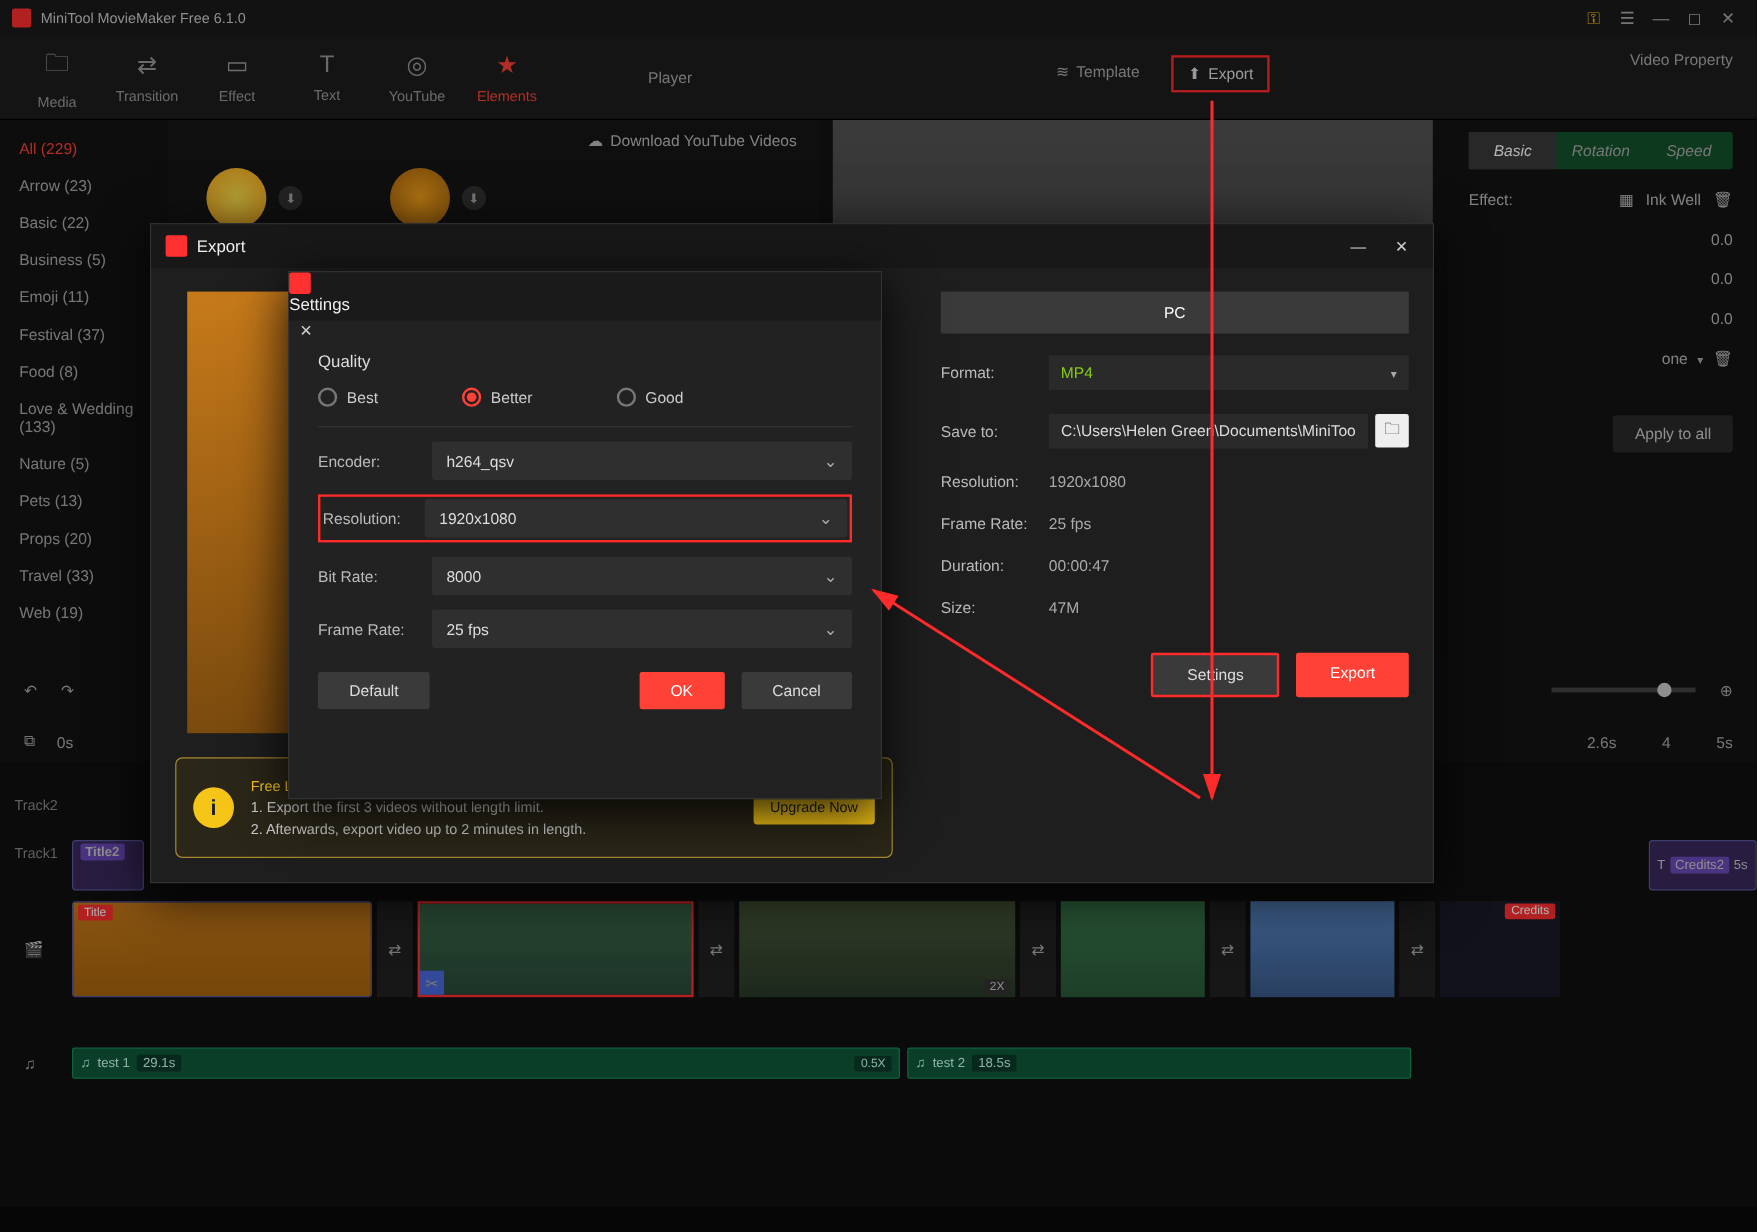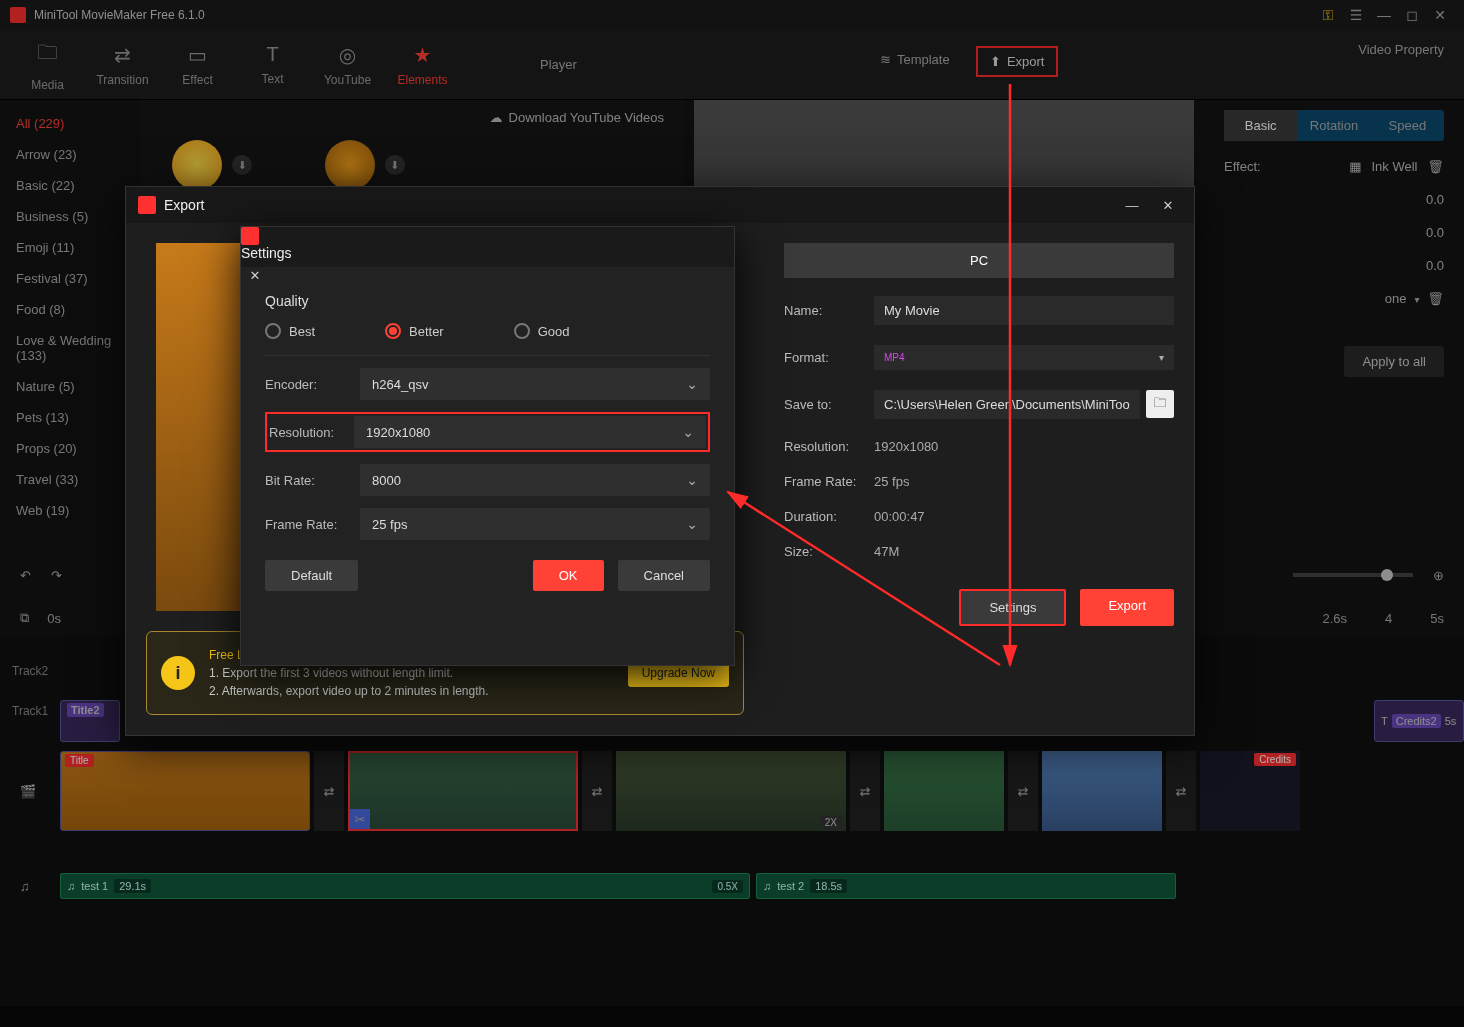--- a/index.html
+++ b/index.html
@@ -22,21 +22,21 @@
 .content { flex: 1; background: #161616; padding: 10px 20px; position: relative; }
 .ytlink { position: absolute; right: 20px; top: 10px; color: #bbb; cursor: pointer; display: flex; align-items: center; gap: 6px; }
 .items { display: flex; gap: 60px; margin-top: 30px; }
 .item { display: flex; flex-direction: column; align-items: center; gap: 8px; color: #aaa; }
 .item .thumb { width: 50px; height: 50px; border-radius: 50%; }
 .dlbtn { width: 20px; height: 20px; border-radius: 10px; background: #333; display: flex; align-items: center; justify-content: center; font-size: 11px; cursor: pointer; }
 .preview { width: 520px; background: #141414; display: flex; flex-direction: column; }
 .exportbtn { border: 2px solid #ff2a2a; padding: 6px 12px; color: #ddd; display: flex; align-items: center; gap: 6px; cursor: pointer; }
 .preview-area { flex: 1; background: #222; margin: 0 10px; }
 .props { width: 260px; background: #141414; padding: 10px 20px; }
-.proptabs { display: flex; background: #0c4a6e; border-radius: 3px; }
+.proptabs { display: flex; background: #14532d; border-radius: 3px; font-style: italic; }
 .proptab { flex: 1; text-align: center; padding: 8px 0; cursor: pointer; color: #aaa; }
 .proptab.active { background: #3a3a3a; color: #fff; }
 .proprow { display: flex; justify-content: space-between; align-items: center; margin-top: 18px; color: #bbb; }
 .applyall { margin-top: 40px; padding: 8px 18px; background: #2a2a2a; border-radius: 3px; color: #ccc; cursor: pointer; display: inline-block; float: right; }
 .timeline-ctrl { height: 50px; background: #141414; display: flex; align-items: center; padding: 0 20px; gap: 20px; }
 .timeline { background: #101010; height: 370px; padding: 10px 0; position: relative; }
 .tl-row { height: 50px; display: flex; align-items: center; padding-left: 60px; }
 .tl-tracklabel { position: absolute; left: 12px; color: #888; font-size: 12px; }
 .tl-clip { height: 42px; background: #2a2a4e; border: 1px solid #5a5a9e; border-radius: 3px; padding: 3px 6px; font-size: 11px; color: #ccc; }
 .tl-clip.title { background: #3a2a5e; font-weight: bold; }
@@ -57,21 +57,21 @@
 .promo .text { flex: 1; color: #ccc; line-height: 1.5; font-size: 12px; }
 .promo .upg { background: #f5c518; color: #222; padding: 7px 14px; border-radius: 3px; cursor: pointer; font-size: 12px; }
 .export-right { width: 430px; padding: 20px; }
 .pcdev { display: flex; margin-bottom: 18px; }
 .pcdev-tab { flex: 1; text-align: center; padding: 10px 0; background: #2a2a2a; cursor: pointer; color: #ccc; }
 .pcdev-tab.active { background: #3a3a3a; color: #fff; text-align: center; }
 .erow { display: flex; align-items: center; margin-bottom: 20px; }
 .erow .lbl { width: 90px; color: #bbb; }
 .erow .val { flex: 1; }
 .einput { width: 100%; background: #2a2a2a; border: none; color: #ddd; padding: 7px 10px; font-size: 13px; }
-.eselect { width: 100%; background: #2a2a2a; border: none; color: #d946ef; padding: 7px 10px; font-size: 10px; display: flex; justify-content: space-between; align-items: center; cursor: pointer; gap: 17px; }
+.eselect { width: 100%; background: #2a2a2a; border: none; color: #84cc16; padding: 7px 10px; font-size: 13px; display: flex; justify-content: space-between; align-items: center; cursor: pointer; gap: 17px; }
 .ebtnrow { display: flex; justify-content: flex-end; gap: 14px; margin-top: 30px; }
 .ebtn { padding: 9px 28px; border-radius: 2px; cursor: pointer; font-size: 13px; }
 .ebtn.settings { background: #3a3a3a; color: #ddd; border: 2px solid #ff2a2a; }
 .ebtn.primary { background: #ff4136; color: #fff; }
 .settings-dlg { position: absolute; left: 240px; top: 226px; width: 495px; height: 440px; background: #222; border: 1px solid #333; box-shadow: 0 10px 40px rgba(0,0,0,0.9); z-index: 20; }
 .settings-dlg .dlg-title { height: 40px; background: #1a1a1a; }
 .settings-body { padding: 16px 24px; }
 .settings-body .sec { color: #ddd; font-size: 14px; margin: 10px 0 14px; }
 .radios { display: flex; gap: 70px; align-items: center; padding-bottom: 16px; border-bottom: 1px solid #333; }
 .radio { display: flex; align-items: center; gap: 8px; cursor: pointer; color: #ccc; }
@@ -314,24 +314,20 @@
           <div>2. Afterwards, export video up to 2 minutes in length.</div>
         </div>
         <div class="upg">Upgrade Now</div>
       </div>
     </div>
     <div class="export-right">
       <div class="pcdev">
         <div class="pcdev-tab active">PC</div>
       </div>
       <div class="erow">
-          <span class="lbl">Name:</span>
-        <div class="val"><input class="einput" value="My Movie" style=""></div>
-      </div>
-      <div class="erow">
           <span class="lbl">Format:</span>
         <div class="val">
             <div class="eselect">
               <span>MP4</span>
               <span class="caret"></span>
             </div>
           </div>
       </div>
       <div class="erow">
           <span class="lbl">Save to:</span>

